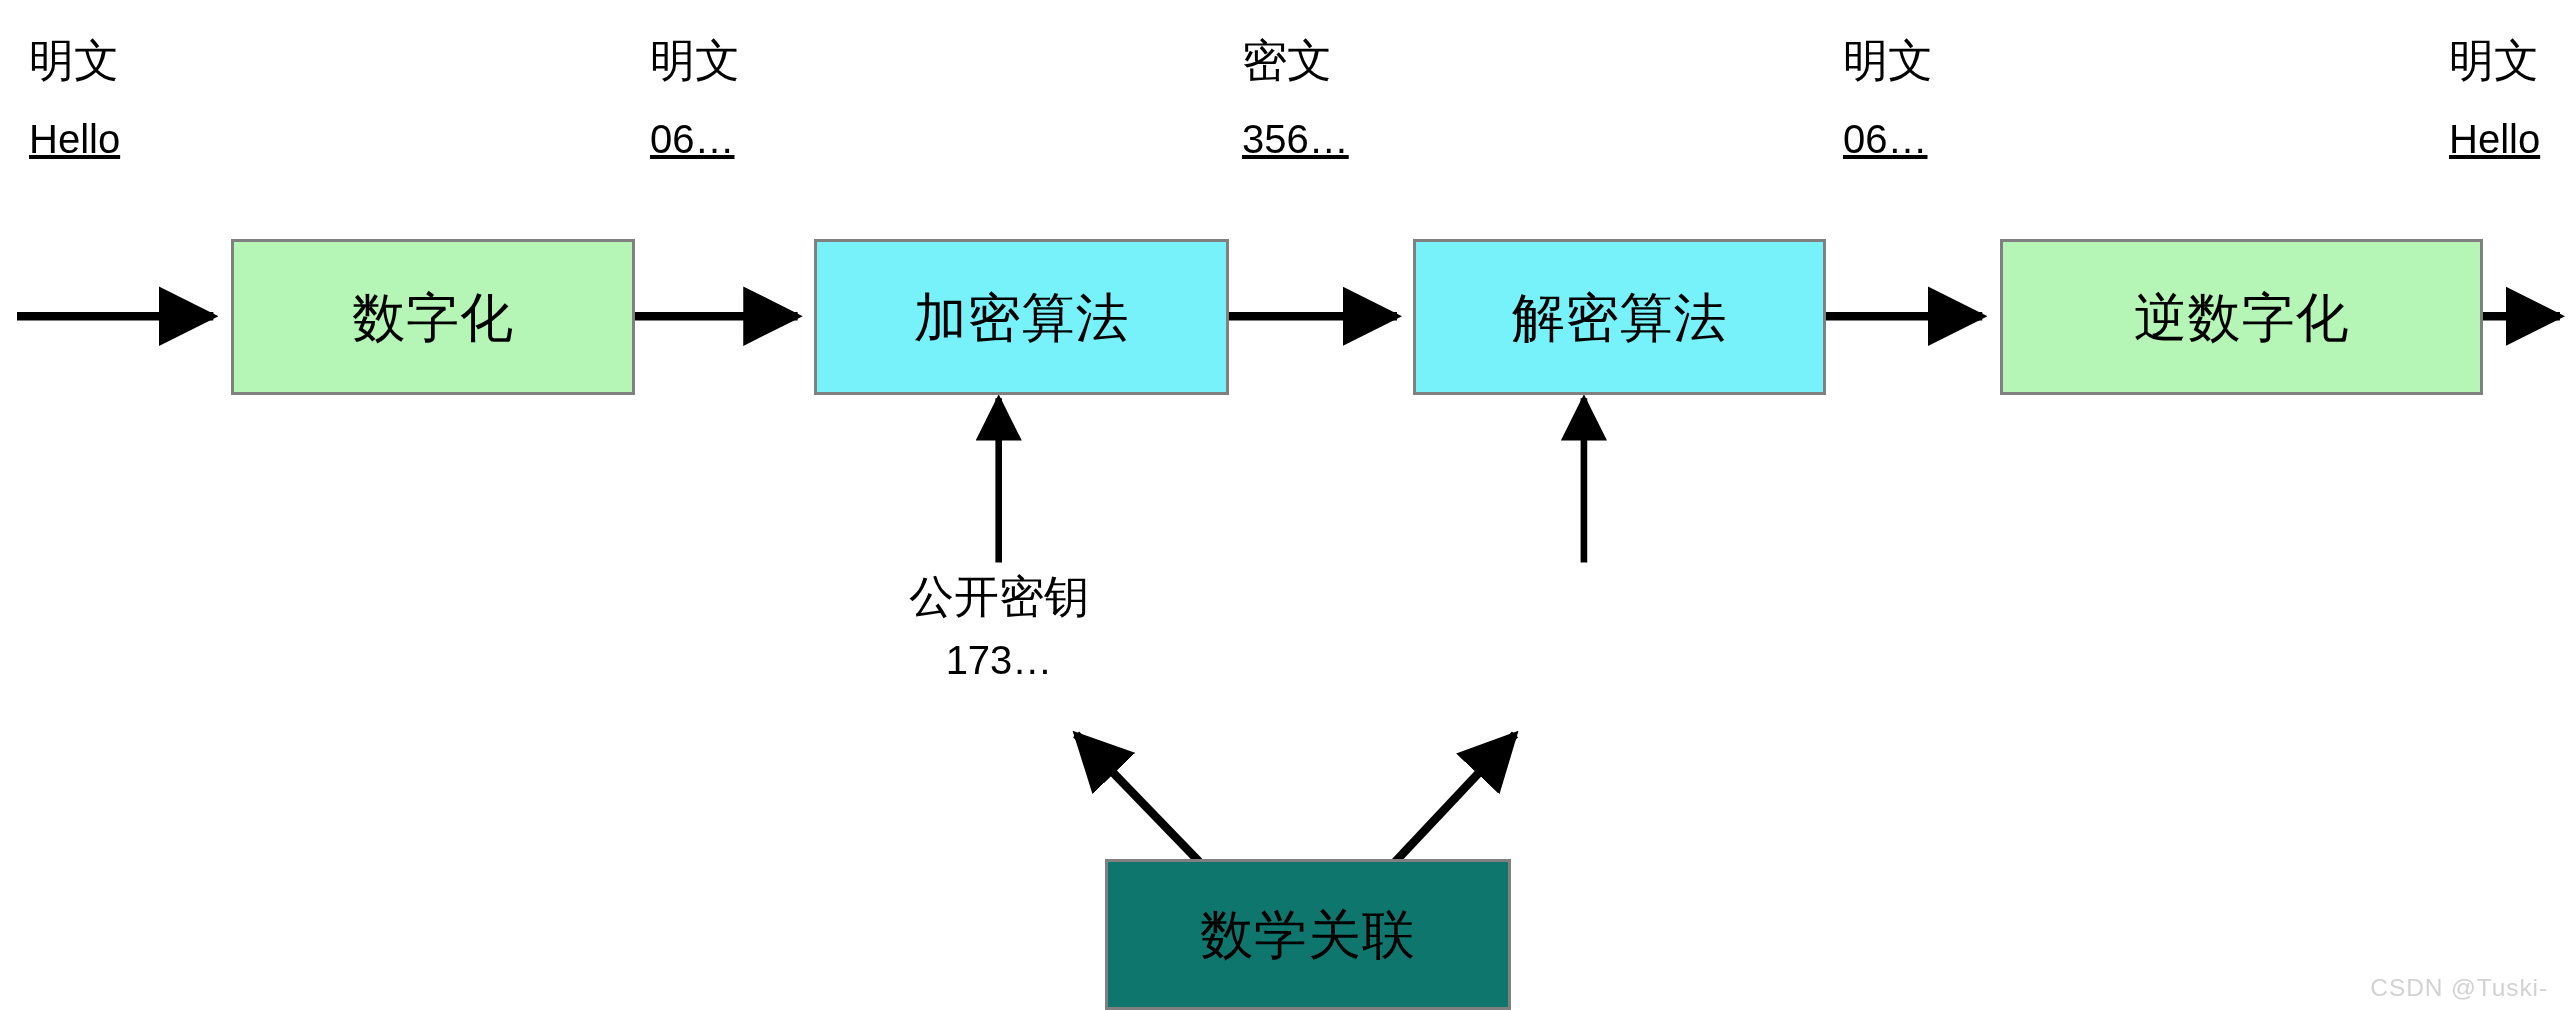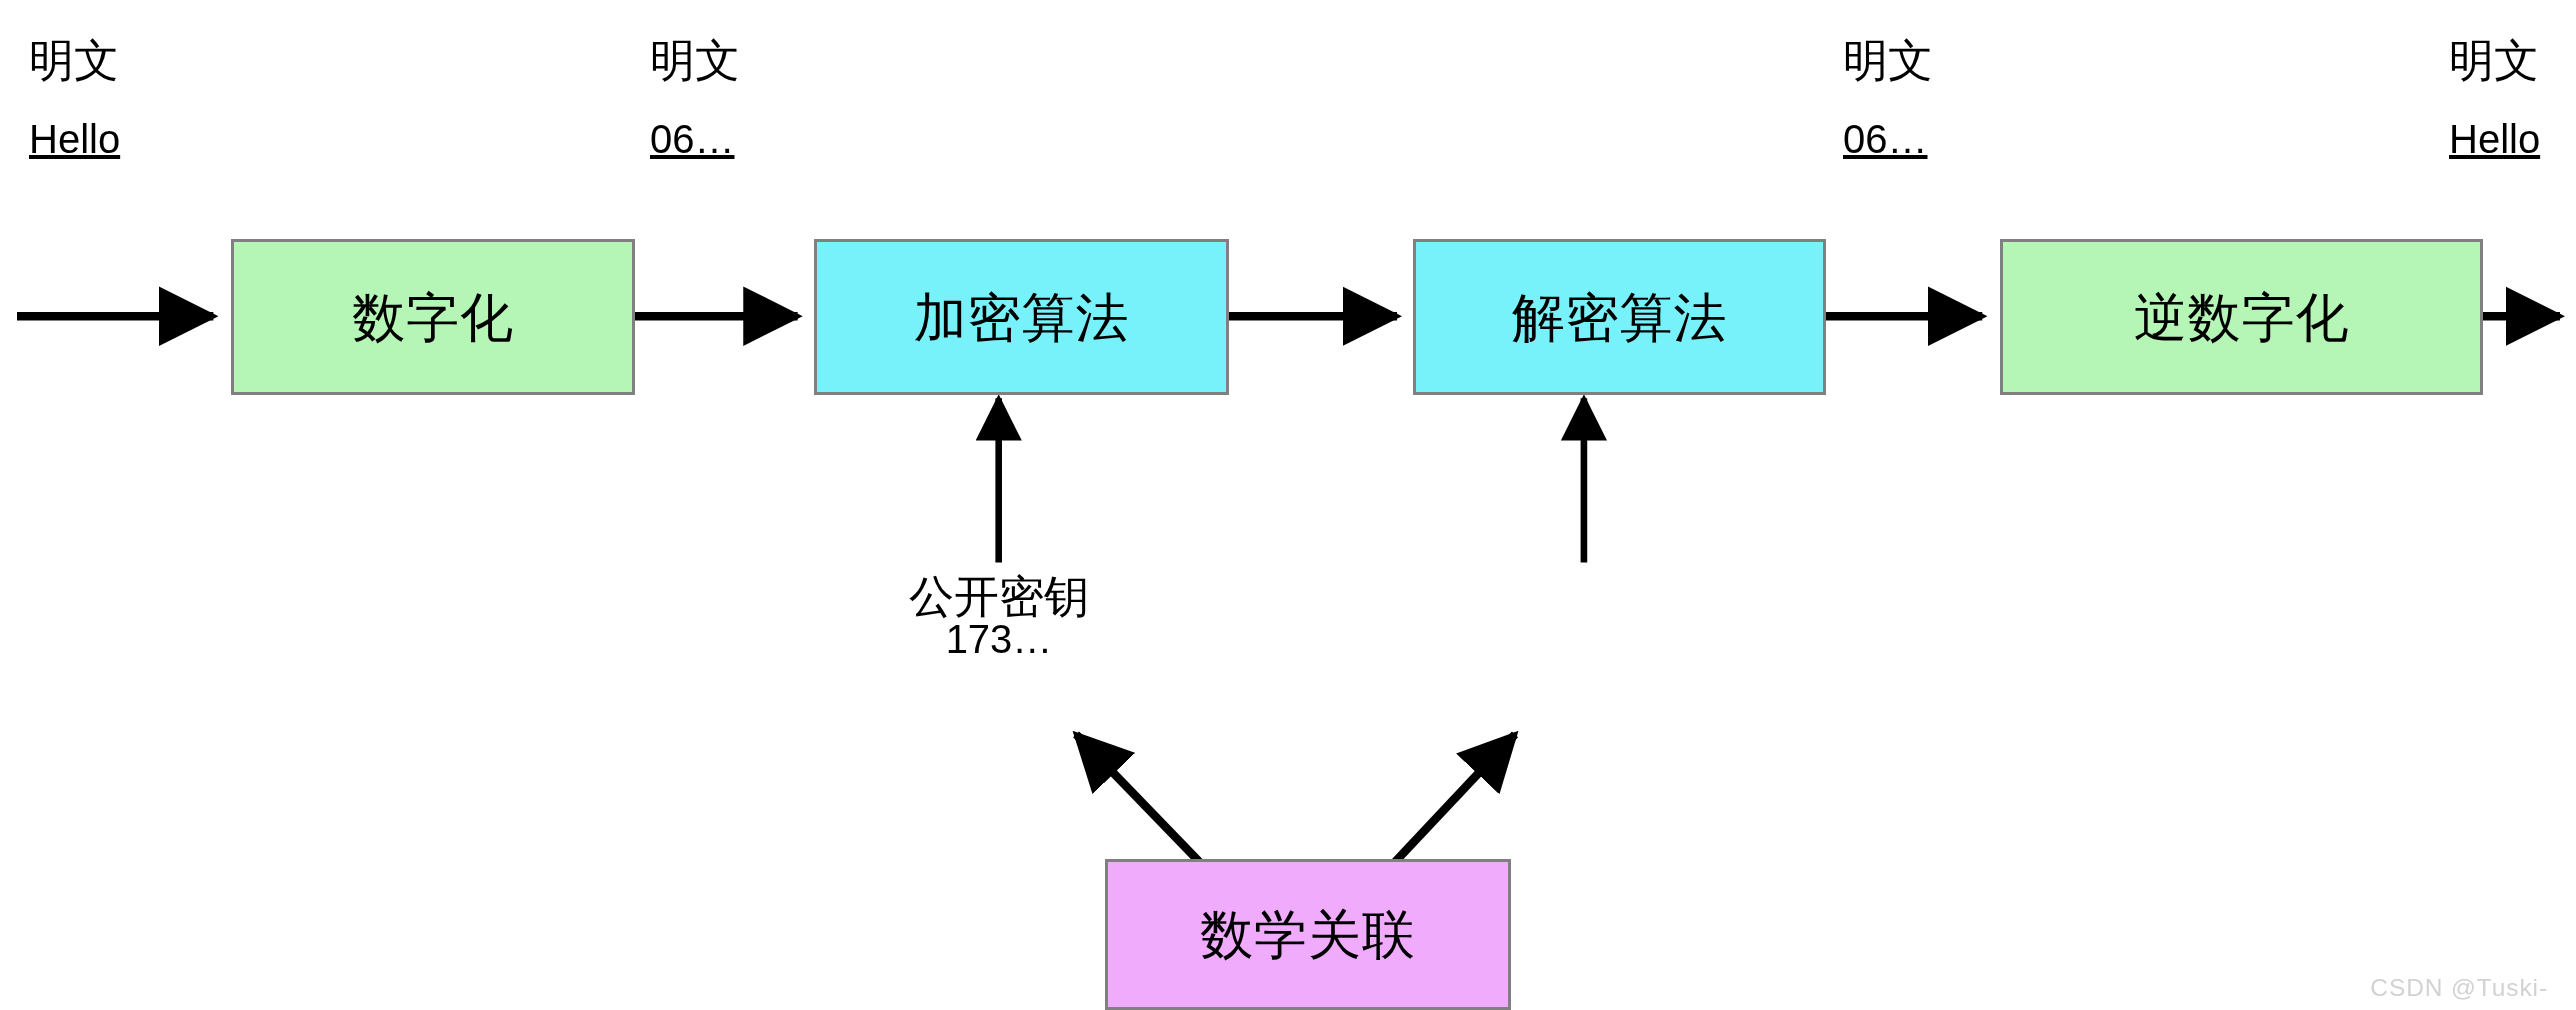--- a/index.html
+++ b/index.html
@@ -36,21 +36,21 @@
     justify-content: center;
     color: #000000;
     font-size: 53px;
     line-height: 1;
     letter-spacing: 0.9px;
     white-space: nowrap;
     margin-left: 12px;
   }
   .node.green  { background: #b5f5b5; }
   .node.cyan   { background: #77f2fb; }
-  .node.red    { background: #f0abfc; }
+  .node.red    { background: #0f766e; }
 
   
   .caption {
     position: absolute;
     color: #000000;
     white-space: nowrap;
   }
   .caption .cap-title {
     display: block;
     font-size: 45px;
@@ -74,20 +74,21 @@
   }
   .keynote .key-title {
     display: block;
     font-size: 45px;
     line-height: 1;
   }
   .keynote .key-value {
     display: block;
     font-size: 40px;
     line-height: 1;
+    margin-top: 21px;
   }
 
   
   .watermark {
     position: absolute;
     right: 28px;
     bottom: 7.6px;
     font-size: 24.5px;
     color: #d2d2d2;
     letter-spacing: 0.9px;
@@ -128,20 +129,24 @@
   <div class="caption" style="left:29px; top:38px;">
     <span class="cap-title">明文</span>
     <span class="cap-value">Hello</span>
   </div>
 
   <div class="caption" style="left:650px; top:38px;">
     <span class="cap-title">明文</span>
     <span class="cap-value">06…</span>
   </div>
 
+  <div class="caption" style="left:1242px; top:38px;">
+    <span class="cap-title">密文</span>
+    <span class="cap-value">356…</span>
+  </div>
 
   <div class="caption" style="left:1843px; top:38px;">
     <span class="cap-title">明文</span>
     <span class="cap-value">06…</span>
   </div>
 
   <div class="caption" style="left:2449px; top:38px;">
     <span class="cap-title">明文</span>
     <span class="cap-value">Hello</span>
   </div>

